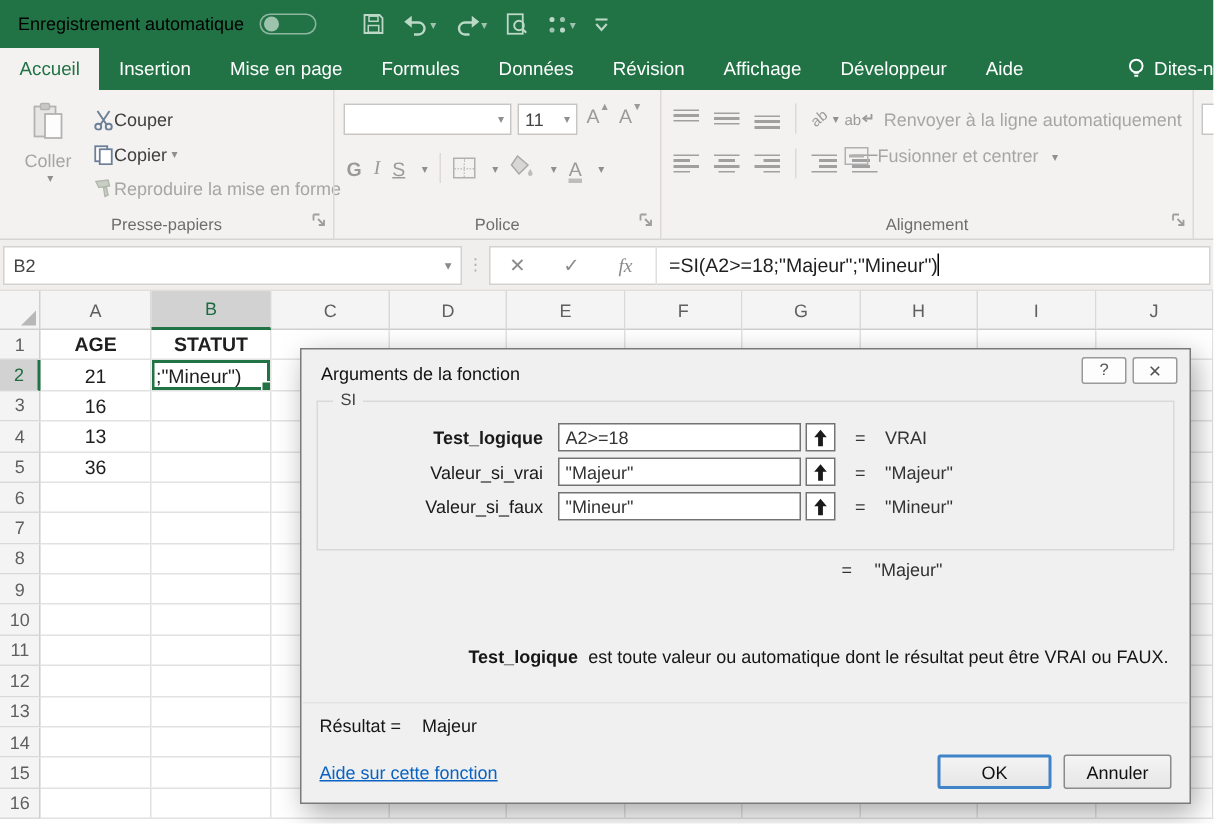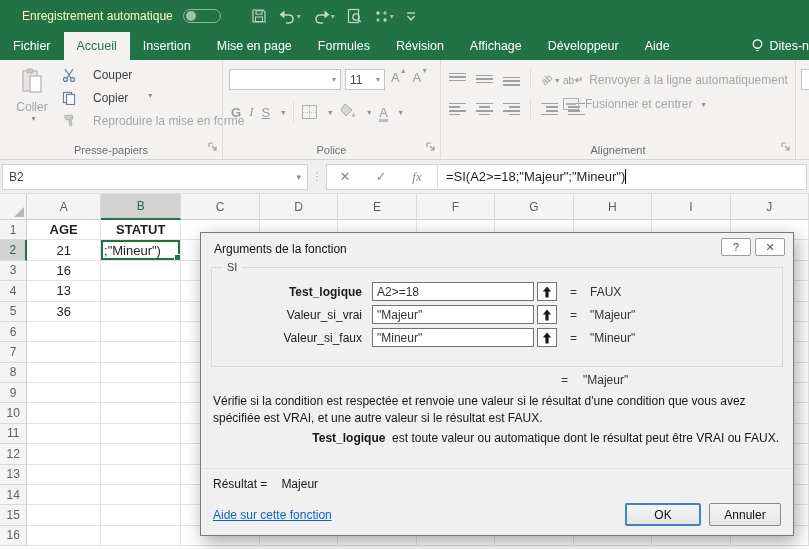--- a/index.html
+++ b/index.html
@@ -1,21 +1,21 @@
 <!DOCTYPE html>
 <html><head>
 <meta charset="utf-8">
 <style>
   * { margin:0; padding:0; box-sizing:border-box; }
   html,body { width:809px; height:549px; overflow:hidden; }
   body { font-family:"Liberation Sans", sans-serif; background:#fff; position:relative; font-size:12px; color:#333; }
 
   
   .titlebar { height:32px; background:#217346; display:flex; align-items:center; color:#bcd8c6; }
-  .autosave-label { font-size:12px; margin-left:22px; color:#fef9c3; }
+  .autosave-label { font-size:12px; margin-left:12px; color:#000000; }
   .toggle { width:38px; height:14px; border:1px solid #8fb7a0; border-radius:8px; margin-left:10px; position:relative; }
   .toggle .knob { width:10px; height:10px; border-radius:50%; background:#9dc3ad; position:absolute; left:2px; top:1px; }
   .qat { display:flex; align-items:center; margin-left:26px; gap:4px; }
   .qat .qbtn { display:flex; align-items:center; padding:2px 4px; color:#bcd8c6; }
   .qat svg { display:block; }
   .qcaret { font-size:8px; color:#9dc3ad; margin-left:1px; }
 
   
   .tabrow { height:28px; background:#217346; display:flex; align-items:stretch; }
   .tab { color:#fff; font-size:12.5px; padding:0 13px; display:flex; align-items:center; white-space:nowrap; }
@@ -30,21 +30,21 @@
   .launcher { position:absolute; bottom:4px; right:4px; opacity:.8; }
   .gray { color:#a6a6a6; }
   .dk { color:#3f3f3f; }
   .caret-s { font-size:8px; color:#8f8f8f; margin-left:3px; }
 
   
   .g-clip { width:222px; }
   .paste-big { position:absolute; left:6px; top:8px; width:52px; text-align:center; }
   .paste-big .plabel { font-size:12px; color:#a6a6a6; margin-top:3px; }
   .clip-col { position:absolute; left:62px; top:8px; }
-  .clip-item { display:flex; align-items:flex-start; height:23px; font-size:12px; gap:17px; white-space:nowrap; }
+  .clip-item { display:flex; align-items:center; height:23px; font-size:12px; gap:0; white-space:nowrap; }
 
   
   .g-font { width:218px; }
   .fcombo { position:absolute; top:9px; height:21px; background:#fff; border:1px solid #c8c6c4; display:flex; align-items:center; justify-content:space-between; padding:0 4px; font-size:12px; color:#444; }
   .fname { left:6px; width:112px; }
   .fsize { left:122px; width:40px; }
   .sizebtns { position:absolute; left:168px; top:10px; display:flex; gap:6px; color:#9a9a9a; font-size:13px; }
   .sizebtns .az { position:relative; }
   .sizebtns sup { font-size:7px; position:relative; top:-4px; }
   .fontrow2 { position:absolute; left:8px; top:42px; display:flex; align-items:center; gap:8px; color:#9a9a9a; }
@@ -183,25 +183,25 @@
       <svg width="10" height="12" viewBox="0 0 10 12">
           <path d="M1 3h8" stroke="#bcd8c6" stroke-width="1.4"></path>
           <path d="M1.5 6l3.5 4 3.5-4" fill="none" stroke="#bcd8c6" stroke-width="1.4"></path>
         </svg>
     </span>
   </div>
 </div>
 
 <div class="tabrow">
 
-  <div class="tab">Fichier</div>
     <div class="tab active">Accueil</div>
     <div class="tab">Insertion</div>
     <div class="tab">Mise en page</div>
     <div class="tab">Formules</div>
+    <div class="tab">Données</div>
     <div class="tab">Révision</div>
     <div class="tab">Affichage</div>
     <div class="tab">Développeur</div>
     <div class="tab">Aide</div>
     <div class="tellme">
     <svg width="13" height="16" viewBox="0 0 13 16">
         <circle cx="6.5" cy="6" r="4.2" fill="none" stroke="#fff" stroke-width="1.3"></circle>
         <path d="M4.8 10.5h3.4M5.2 12.5h2.6" stroke="#fff" stroke-width="1.2"></path>
       </svg>
     <span>Dites-n</span>
@@ -628,21 +628,21 @@
     <div class="argrows" id="arg-rows">
         <div class="argrow">
           <span class="alabel req">Test_logique</span>
           <input class="ainput" value="A2&gt;=18" style="">
           <span class="collapse-btn">
             <svg width="10" height="12" viewBox="0 0 10 12">
               <path d="M5 0.5L9.2 5.5H6.6V11.5H3.4V5.5H0.8Z" fill="#1a1a1a"></path>
             </svg>
           </span>
           <span class="aeq">=</span>
-          <span class="ares">FAUX</span>
+          <span class="ares">VRAI</span>
         </div>
         <div class="argrow">
           <span class="alabel">Valeur_si_vrai</span>
           <input class="ainput" value="&quot;Majeur&quot;" style="">
           <span class="collapse-btn">
             <svg width="10" height="12" viewBox="0 0 10 12">
               <path d="M5 0.5L9.2 5.5H6.6V11.5H3.4V5.5H0.8Z" fill="#1a1a1a"></path>
             </svg>
           </span>
           <span class="aeq">=</span>
@@ -658,21 +658,20 @@
           </span>
           <span class="aeq">=</span>
           <span class="ares">"Mineur"</span>
         </div>
       </div>
   </div>
   <div class="resline">
     <span class="aeq">=</span>
     <span class="ares">"Majeur"</span>
   </div>
-  <div class="dlg-desc">Vérifie si la condition est respectée et renvoie une valeur si le résultat d'une condition que vous avez spécifiée est VRAI, et une autre valeur si le résultat est FAUX.</div>
   <div class="arg-help">
     <b>Test_logique</b>&nbsp;&nbsp;<span>est toute valeur ou automatique dont le résultat peut être VRAI ou FAUX.</span>
   </div>
   <div class="dlg-hr"></div>
   <div class="dlg-result">
     <span>Résultat =</span>
     <span class="val">Majeur</span>
   </div>
   <a class="help-link" href="#">Aide sur cette fonction</a>
   <div class="btn btn-ok">OK</div>

